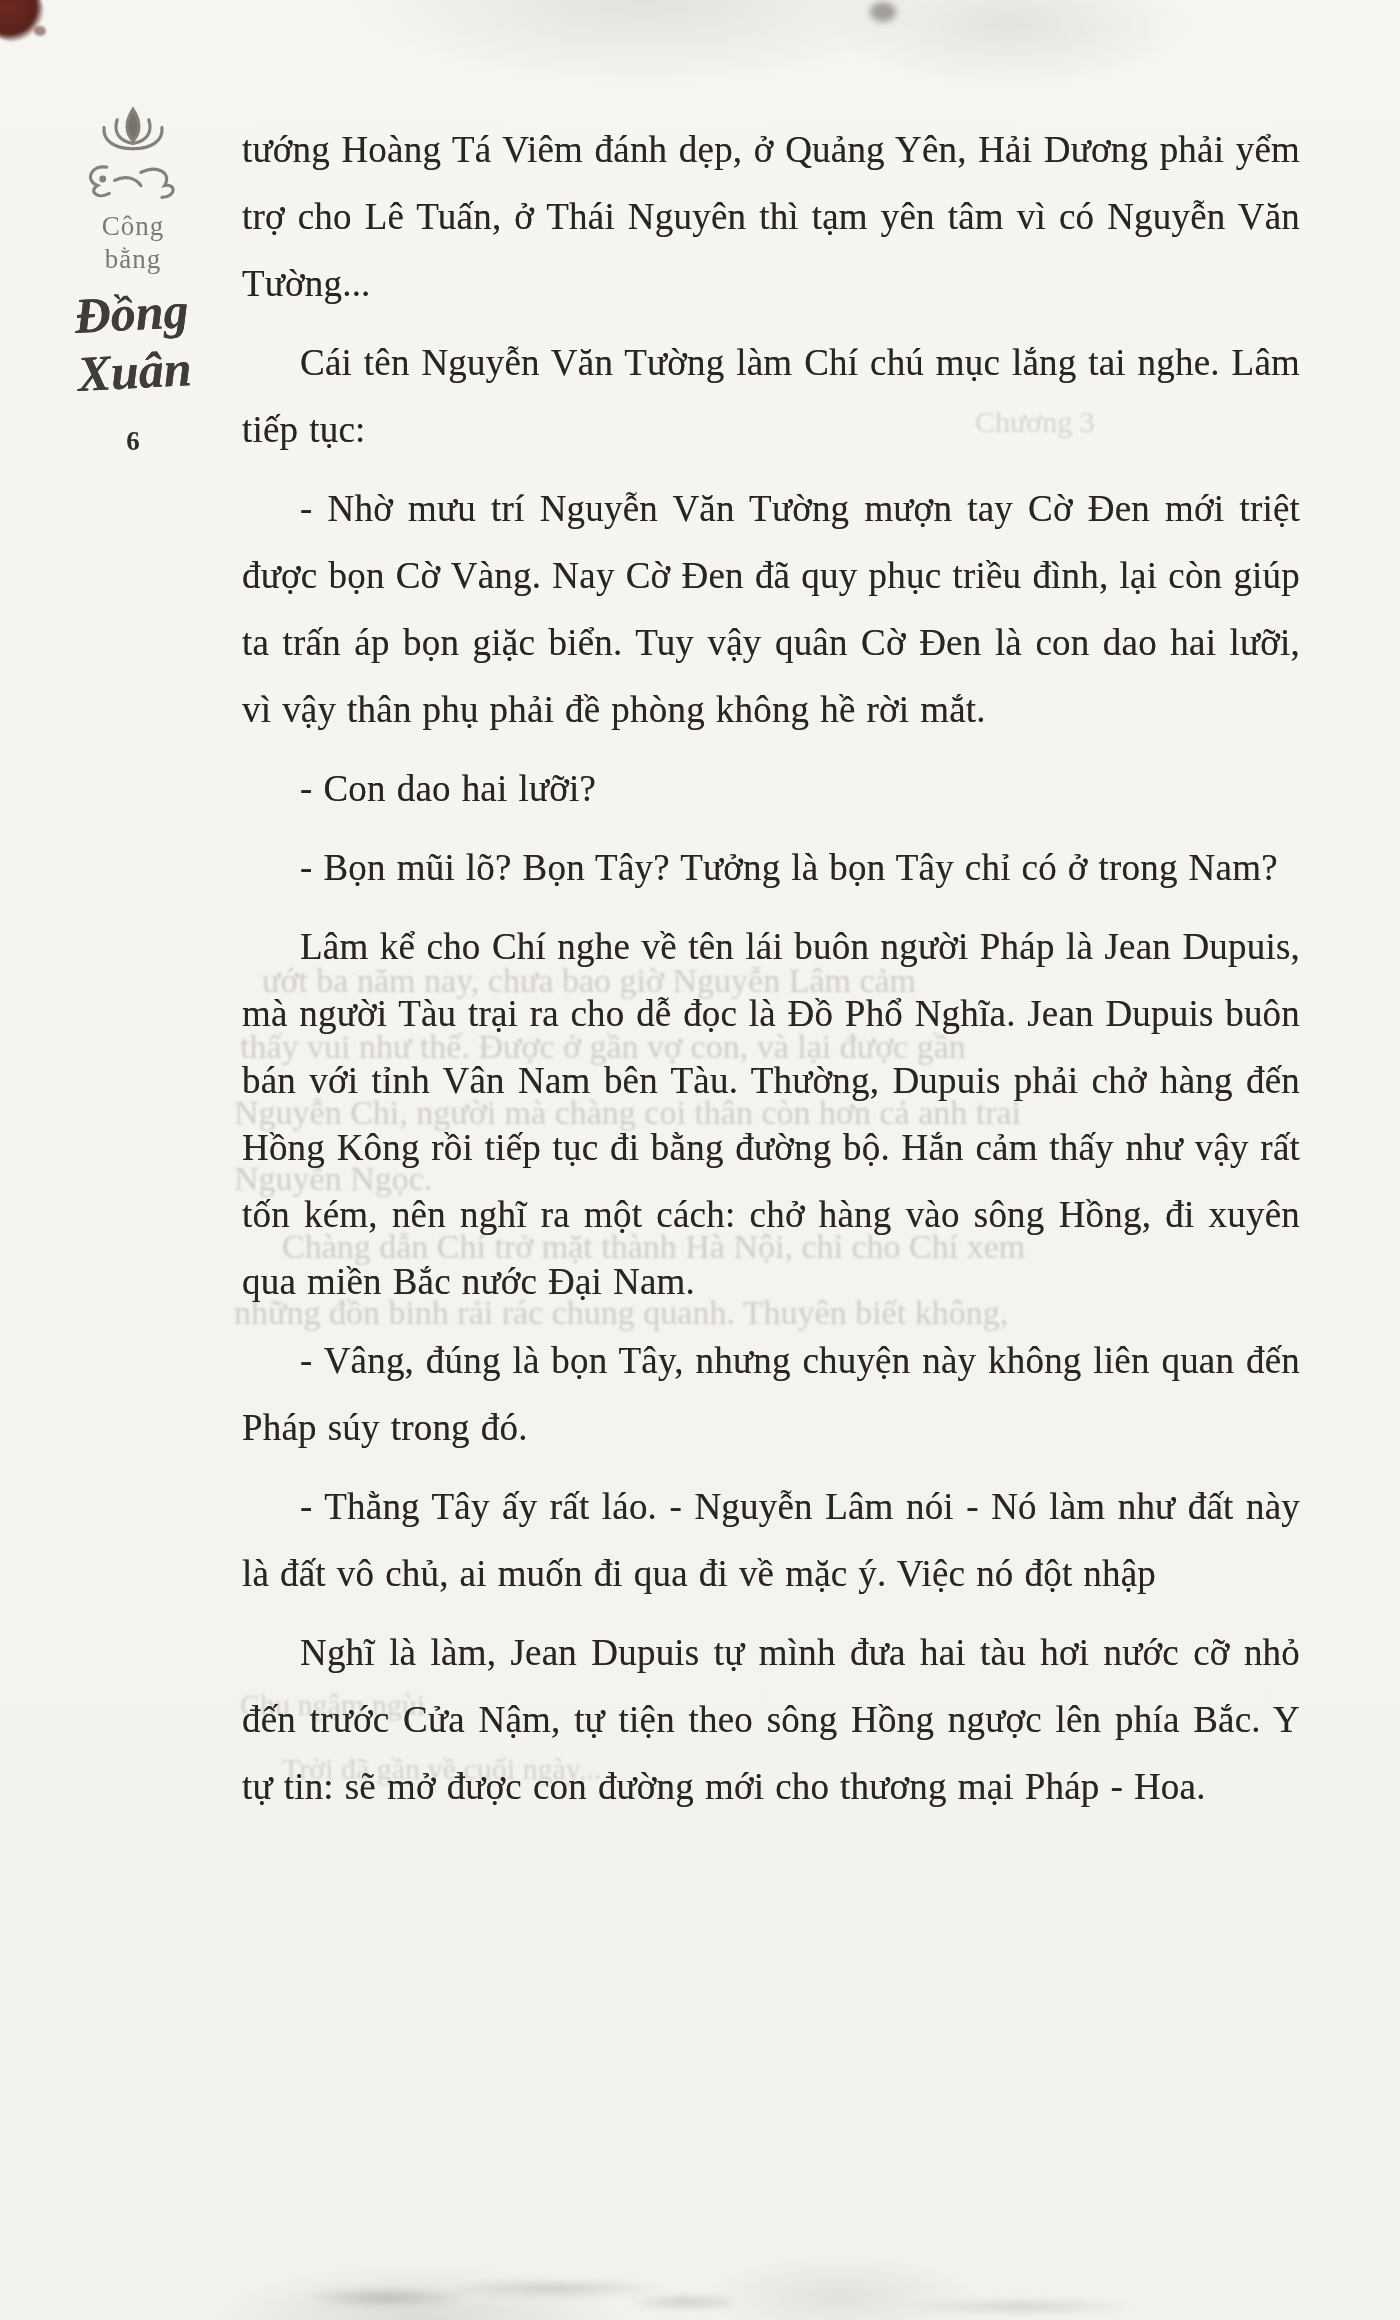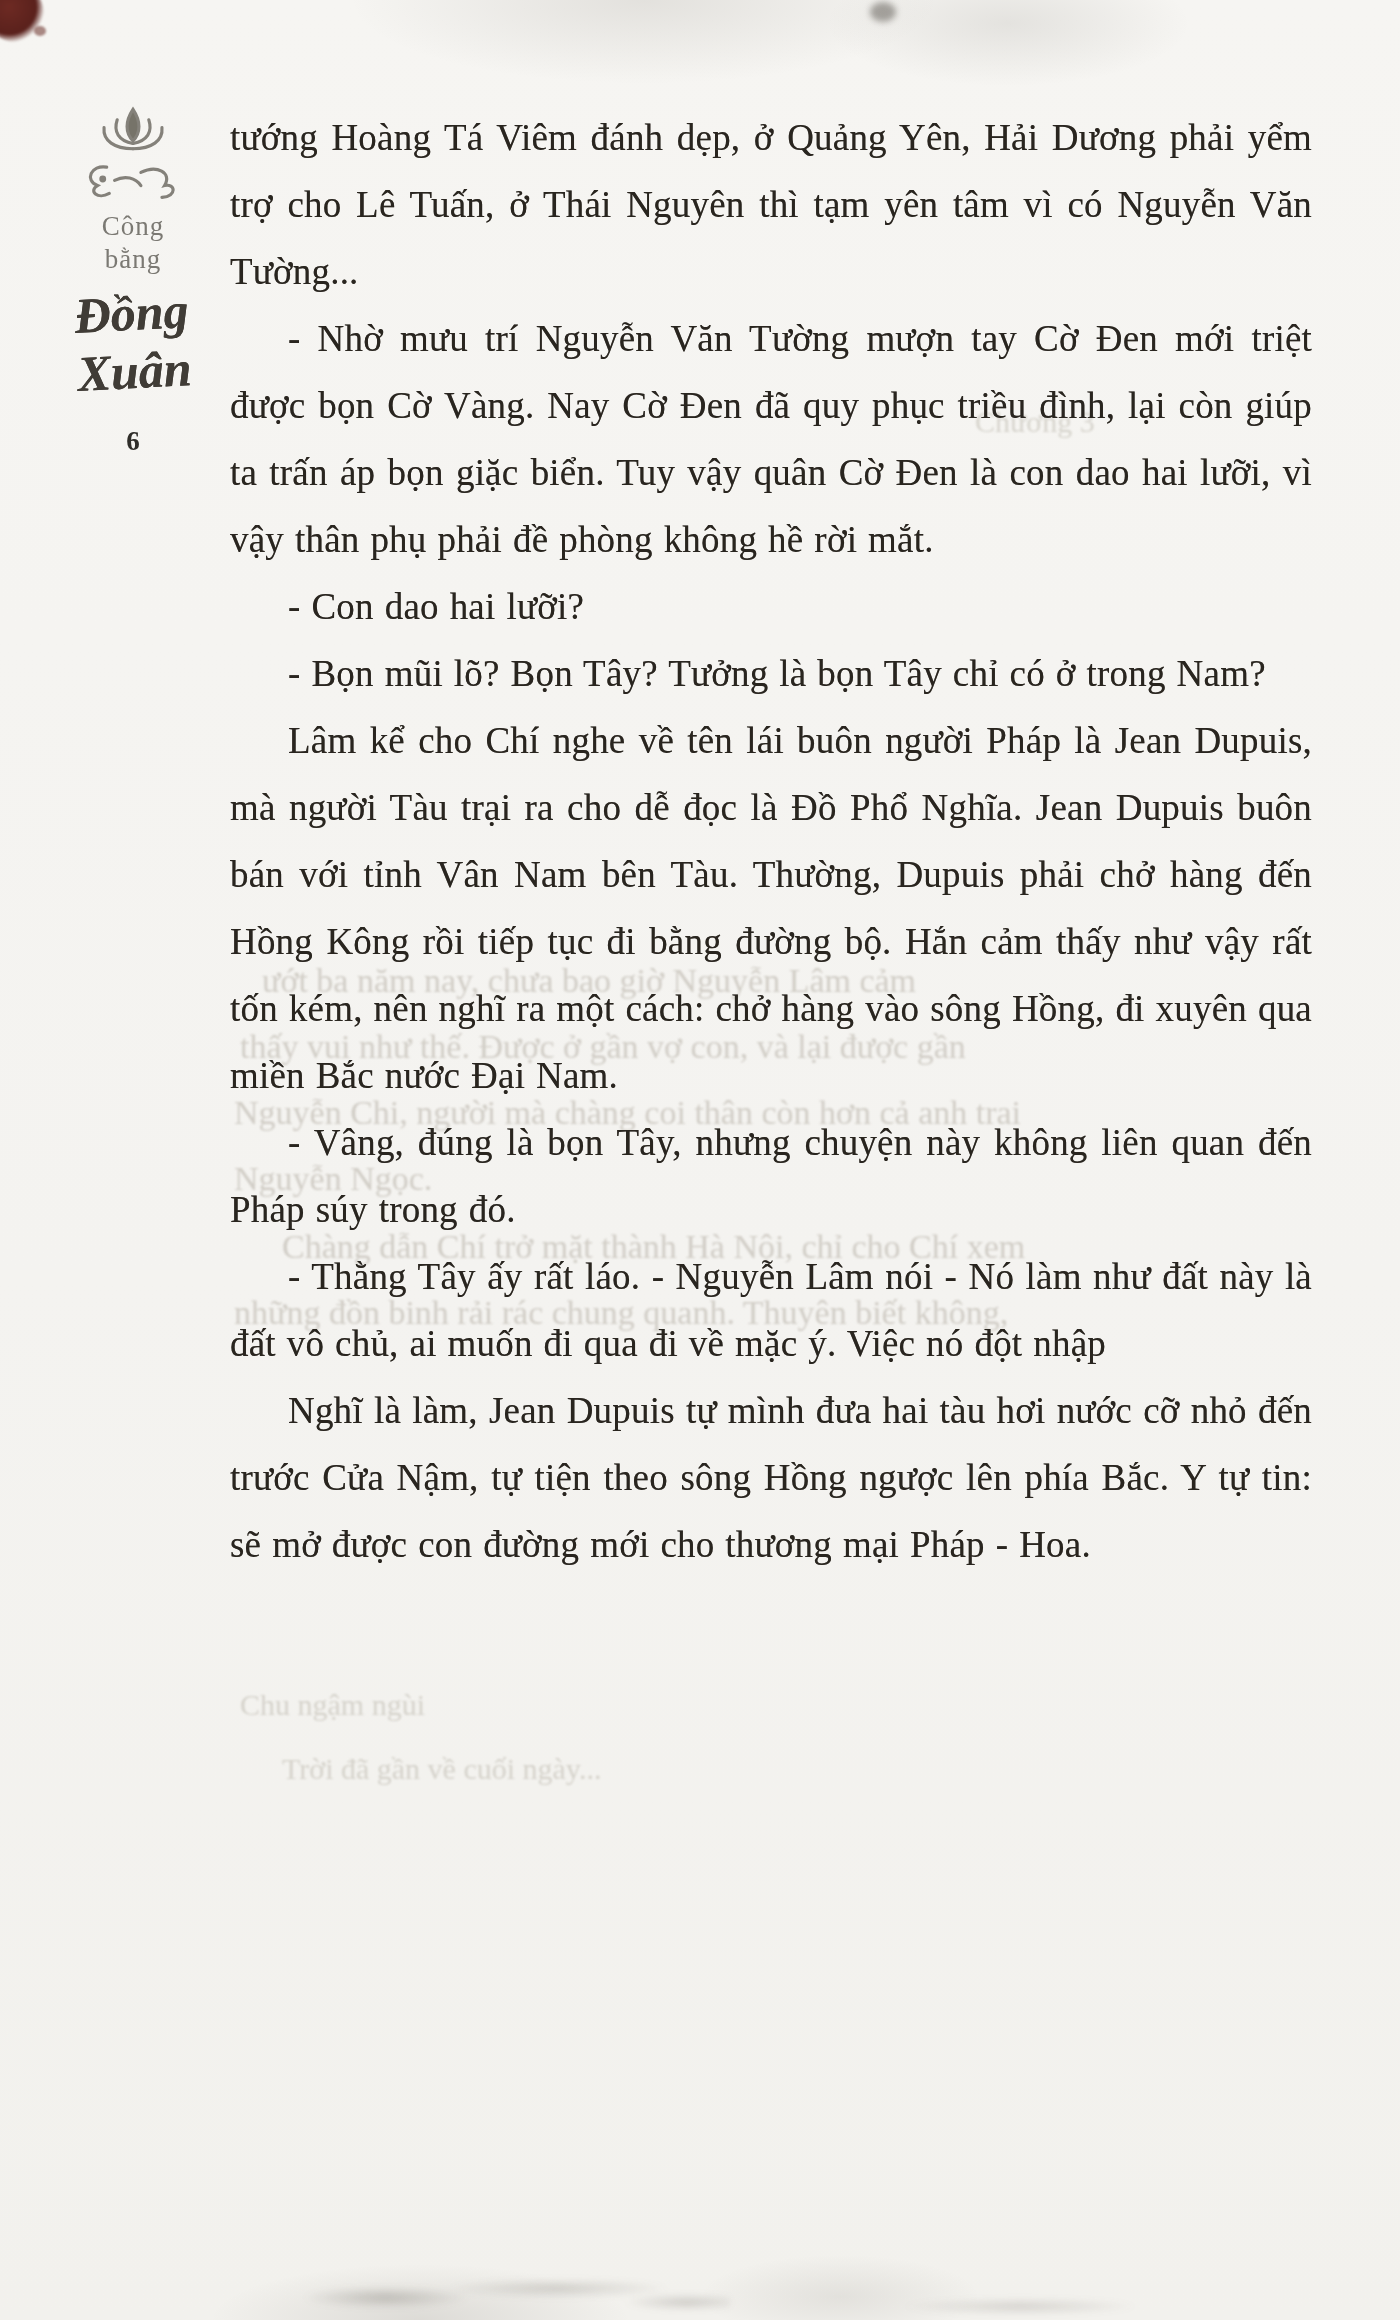--- a/index.html
+++ b/index.html
@@ -76,21 +76,21 @@
   }
   .ghost.small{font-size:30px;color:rgba(128,118,102,.26);}
 
   
   .text-block{
     position:absolute;left:230px;top:104px;width:1082px;z-index:2;
     font-size:37px;line-height:67px;color:#29251f;
     text-align:justify;letter-spacing:.2px;word-spacing:1.5px;
     text-shadow:0 0 .5px rgba(41,37,31,.55);
   }
-  .text-block p{margin:0;text-indent:58px;}
+  .text-block p{margin:12px;text-indent:58px;}
   .text-block p.first{text-indent:0;}
 </style>
 </head>
 <body>
 
 <div class="page">
 
   <div class="corner-mark"></div>
   <div class="corner-dot"></div>
   <div class="top-smudge"></div>
@@ -129,20 +129,21 @@
     </div>
     <div class="script-title">
       <span>Đồng</span>
       <span>Xuân</span>
     </div>
     <div class="pagenum">6</div>
   </aside>
 
   <main class="text-block">
     <p class="first">tướng Hoàng Tá Viêm đánh dẹp, ở Quảng Yên, Hải Dương phải yểm trợ cho Lê Tuấn, ở Thái Nguyên thì tạm yên tâm vì có Nguyễn Văn Tường...</p>
+    <p>Cái tên Nguyễn Văn Tường làm Chí chú mục lắng tai nghe. Lâm tiếp tục:</p>
     <p>- Nhờ mưu trí Nguyễn Văn Tường mượn tay Cờ Đen mới triệt được bọn Cờ Vàng. Nay Cờ Đen đã quy phục triều đình, lại còn giúp ta trấn áp bọn giặc biển. Tuy vậy quân Cờ Đen là con dao hai lưỡi, vì vậy thân phụ phải đề phòng không hề rời mắt.</p>
     <p>- Con dao hai lưỡi?</p>
     <p>- Bọn mũi lõ? Bọn Tây? Tưởng là bọn Tây chỉ có ở trong Nam?</p>
     <p>Lâm kể cho Chí nghe về tên lái buôn người Pháp là Jean Dupuis, mà người Tàu trại ra cho dễ đọc là Đồ Phổ Nghĩa. Jean Dupuis buôn bán với tỉnh Vân Nam bên Tàu. Thường, Dupuis phải chở hàng đến Hồng Kông rồi tiếp tục đi bằng đường bộ. Hắn cảm thấy như vậy rất tốn kém, nên nghĩ ra một cách: chở hàng vào sông Hồng, đi xuyên qua miền Bắc nước Đại Nam.</p>
     <p>- Vâng, đúng là bọn Tây, nhưng chuyện này không liên quan đến Pháp súy trong đó.</p>
     <p>- Thằng Tây ấy rất láo. - Nguyễn Lâm nói - Nó làm như đất này là đất vô chủ, ai muốn đi qua đi về mặc ý. Việc nó đột nhập</p>
     <p>Nghĩ là làm, Jean Dupuis tự mình đưa hai tàu hơi nước cỡ nhỏ đến trước Cửa Nậm, tự tiện theo sông Hồng ngược lên phía Bắc. Y tự tin: sẽ mở được con đường mới cho thương mại Pháp - Hoa.</p>
   </main>
 
 </div>

